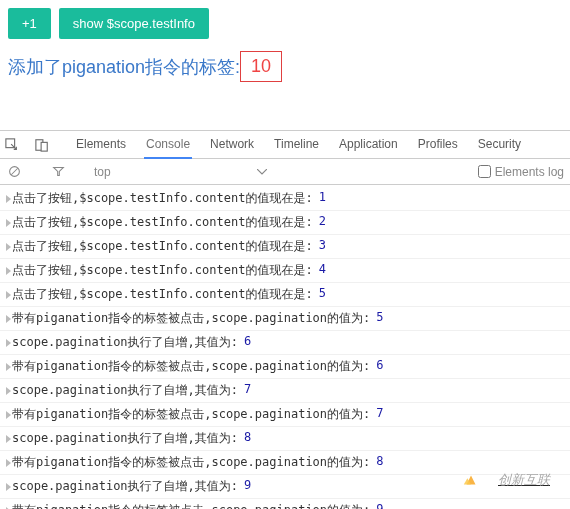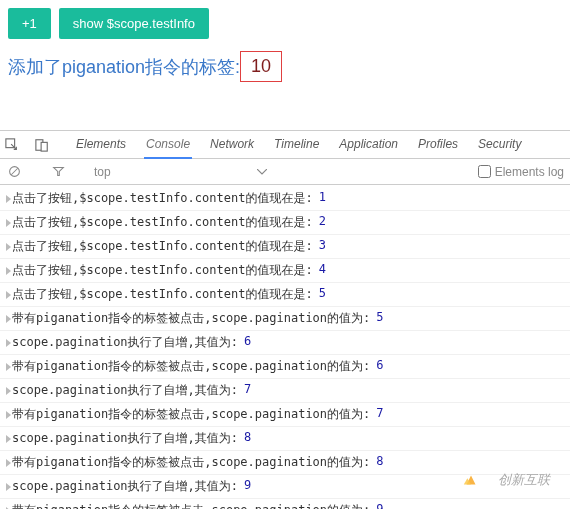--- a/index.html
+++ b/index.html
@@ -3,40 +3,40 @@
   <meta charset="utf-8">
   <style>
     * { box-sizing: border-box; margin: 0; padding: 0; }
     body { font-family: Arial, "Microsoft YaHei", sans-serif; background: #fff; width: 570px; }
     
     .top-area { padding: 8px; }
     .btn-row { display: flex; gap: 8px; margin-bottom: 12px; }
     .btn { background: #1abc9c; color: #fff; border: none; padding: 8px 14px; font-size: 13px; cursor: pointer; border-radius: 2px; }
     .label-row { display: flex; align-items: center; gap: 0; }
     .label-text { color: #3a78c9; font-size: 18px; }
-    .label-num { color: #7f1d1d; font-size: 18px; border: 1.5px solid #e04040; padding: 4px 10px; }
+    .label-num { color: #ef4444; font-size: 18px; border: 1.5px solid #e04040; padding: 4px 10px; }
     
     .devtools { border-top: 1px solid #ccc; margin-top: 40px; font-family: "Segoe UI", Arial, sans-serif; font-size: 12px; color: #555; }
     .dt-header { display: flex; align-items: center; height: 28px; border-bottom: 1px solid #ccc; padding: 0 4px; gap: 14px; }
     .dt-icon { width: 16px; height: 16px; display: inline-flex; align-items: center; justify-content: center; }
     .dt-tabs { display: flex; gap: 16px; margin-left: 10px; }
-    .dt-tab { cursor: pointer; color: #5a5a5a; padding: 6px 2px; font-style: italic; }
+    .dt-tab { cursor: pointer; color: #5a5a5a; padding: 6px 2px; }
     .dt-tab.active { color: #737373; border-bottom: 2px solid #4285f4; }
     
     .dt-filter { display: flex; align-items: center; height: 26px; border-bottom: 1px solid #ccc; padding: 0 6px; gap: 28px; }
     .dt-filter .scope { display: flex; align-items: center; gap: 4px; color: #888; }
     .dt-filter .dd { margin-left: auto; margin-right: 180px; }
     .preserve { display: flex; align-items: center; gap: 4px; color: #888; }
     
     .console { padding: 2px 0 10px 0; }
     .log-line { display: flex; border-bottom: 1px solid #f0f0f0; padding: 3px 8px 3px 12px; font-family: Consolas, Menlo, monospace; font-size: 12px; color: #333; position: relative; }
     .log-line::before { content: ""; position: absolute; left: 6px; top: 8px; width: 0; height: 0; border-top: 4px solid transparent; border-bottom: 4px solid transparent; border-left: 5px solid #bbb; }
     .log-num { color: #1a1aa6; margin-left: 6px; }
     
-    .watermark { position: absolute; right: 20px; bottom: 20px; display: flex; align-items: flex-end; gap: 18px; opacity: 0.85; }
+    .watermark { position: absolute; right: 20px; bottom: 20px; display: flex; align-items: flex-end; gap: 18px; opacity: 0.85; text-decoration: underline; }
     .wm-logo { width: 18px; height: 18px; }
     .wm-text { font-size: 13px; color: #999; font-style: italic; }
   </style>
 </head>
 <body>
 
 <div class="top-area">
   <div class="btn-row">
     <button class="btn">+1</button>
     <button class="btn">show $scope.testInfo</button>

